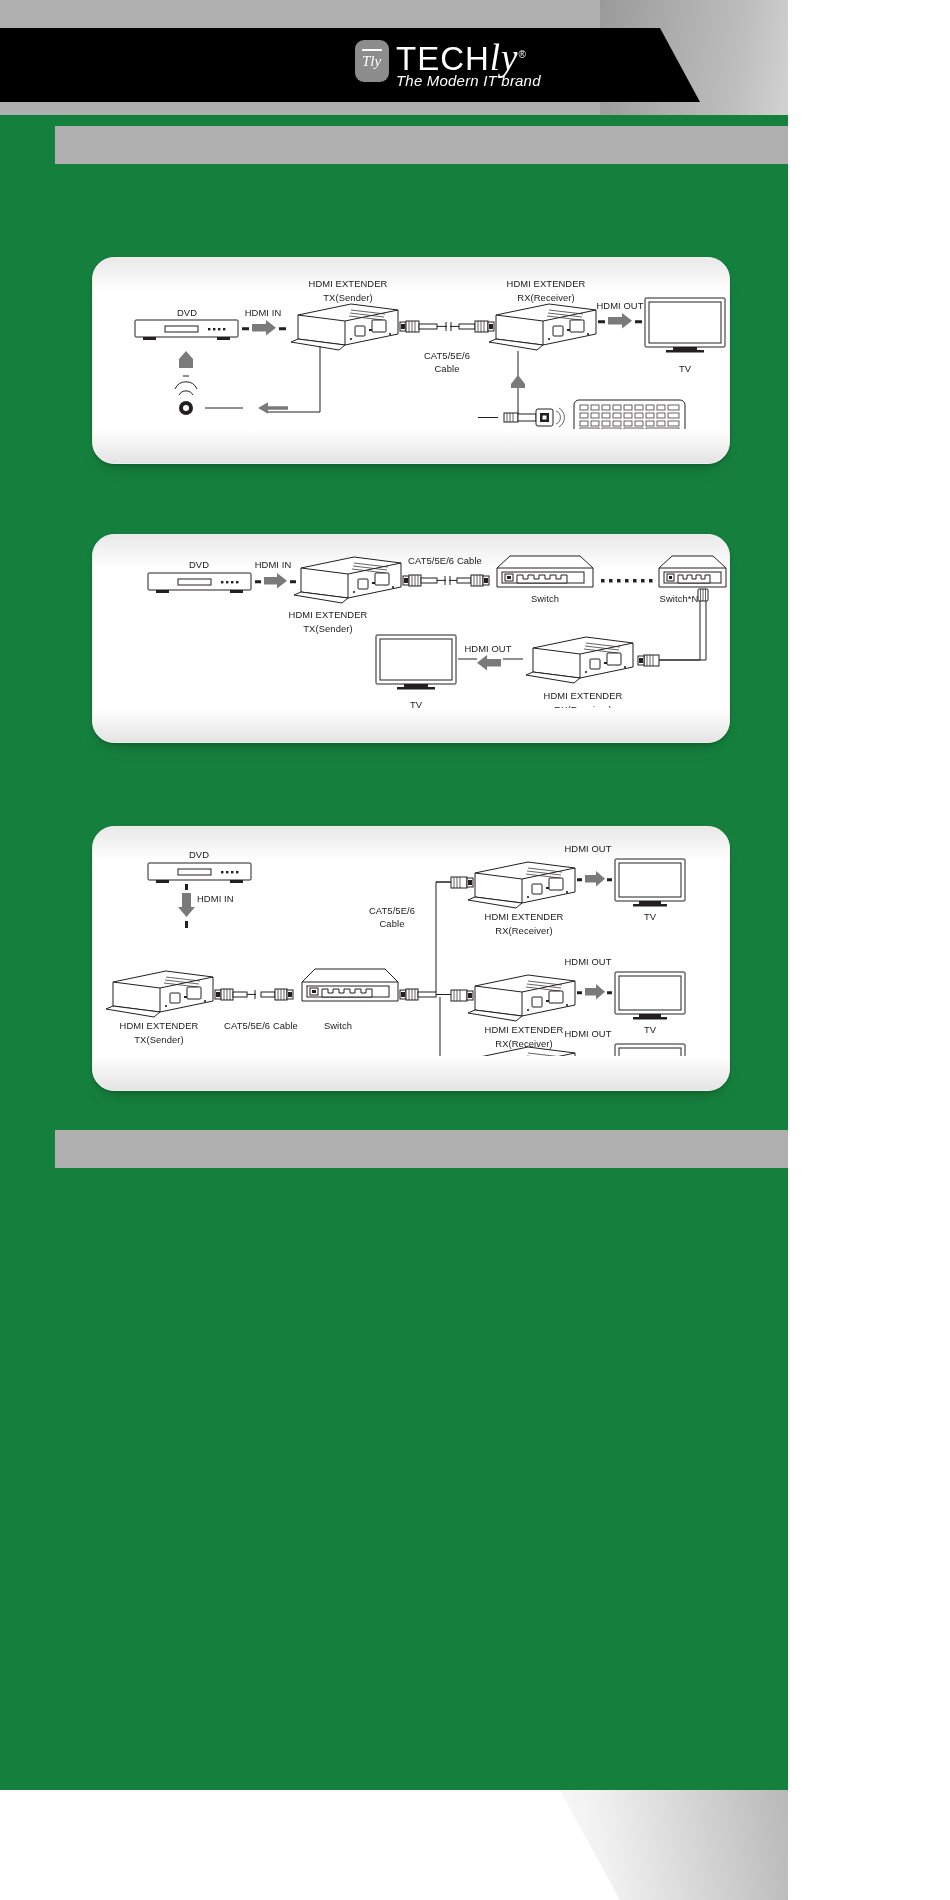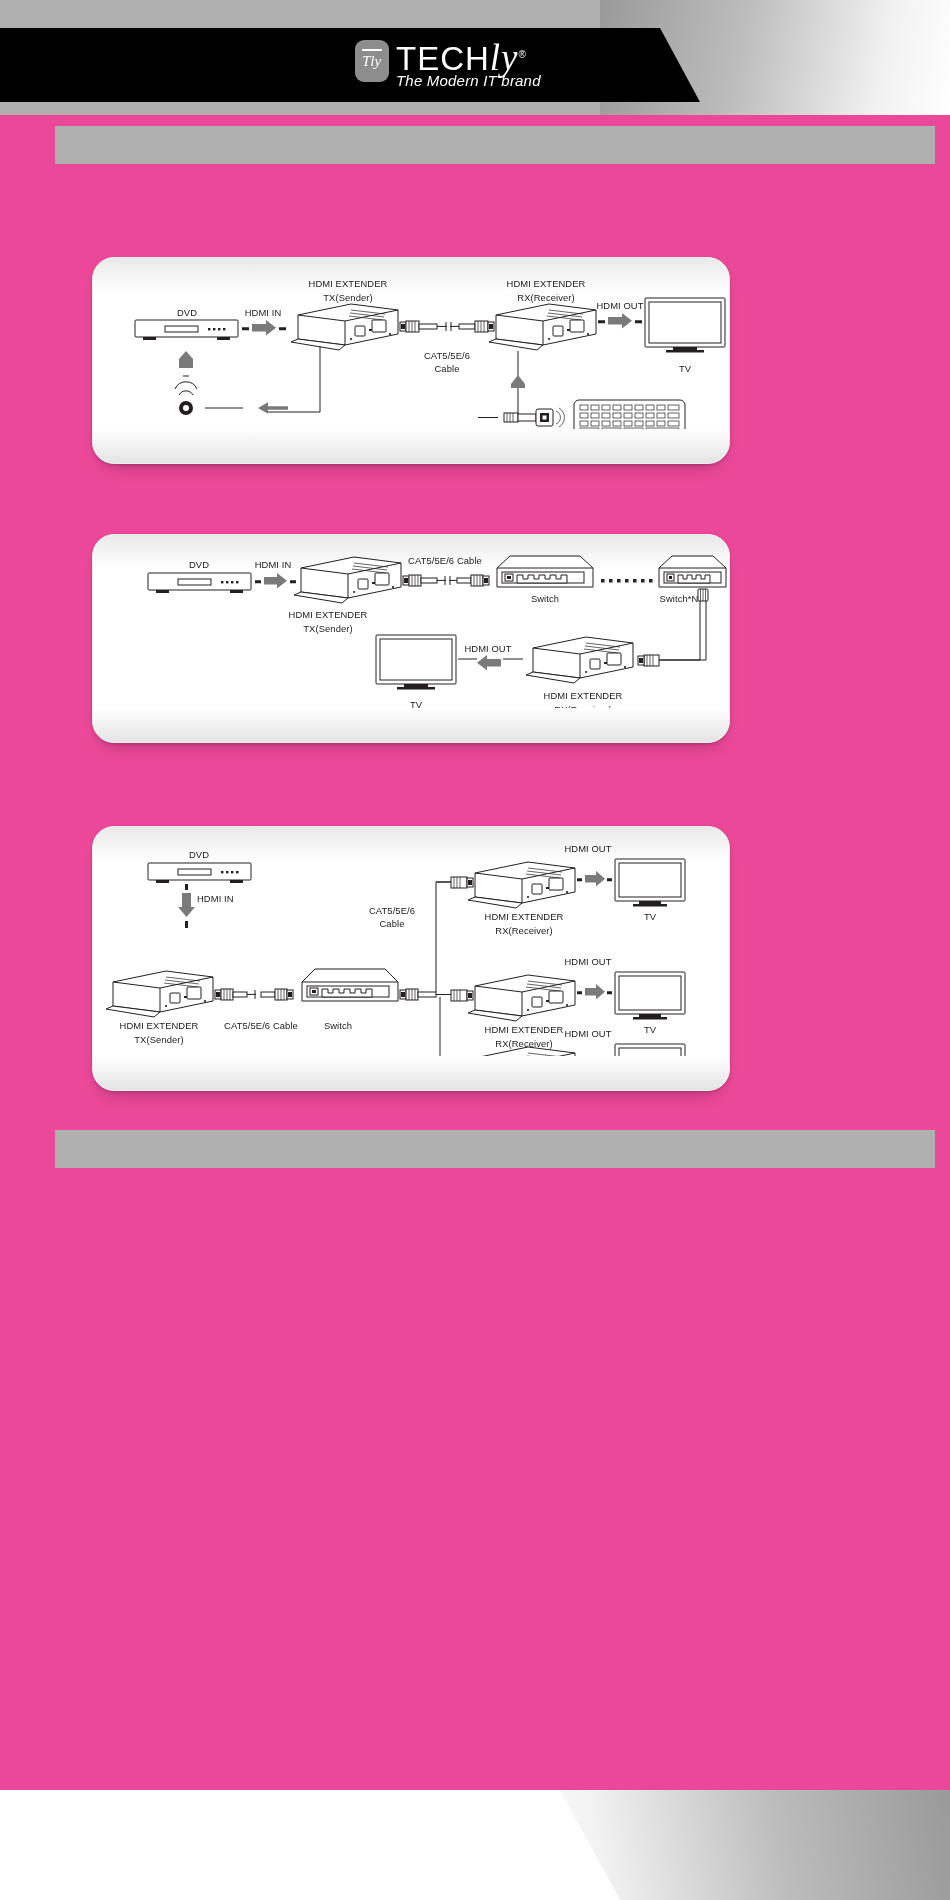--- a/index.html
+++ b/index.html
@@ -3,24 +3,24 @@
 <meta charset="utf-8">
 <style>
   * { box-sizing: border-box; }
   html, body {
     margin: 0; padding: 0;
     background: #ffffff;
     font-family: "Liberation Sans", sans-serif;
   }
   #page {
     position: relative;
-    width: 950px;
+    width: 788px;
     height: 1900px;
     overflow: hidden;
-    background: #ec4899;
+    background: #15803d;
   }
 
   
   .hdr-band {
     position: absolute;
     left: 0; top: 0;
     width: 950px; height: 115px;
     background: #b0b0b0;
   }
   .hdr-fade {

